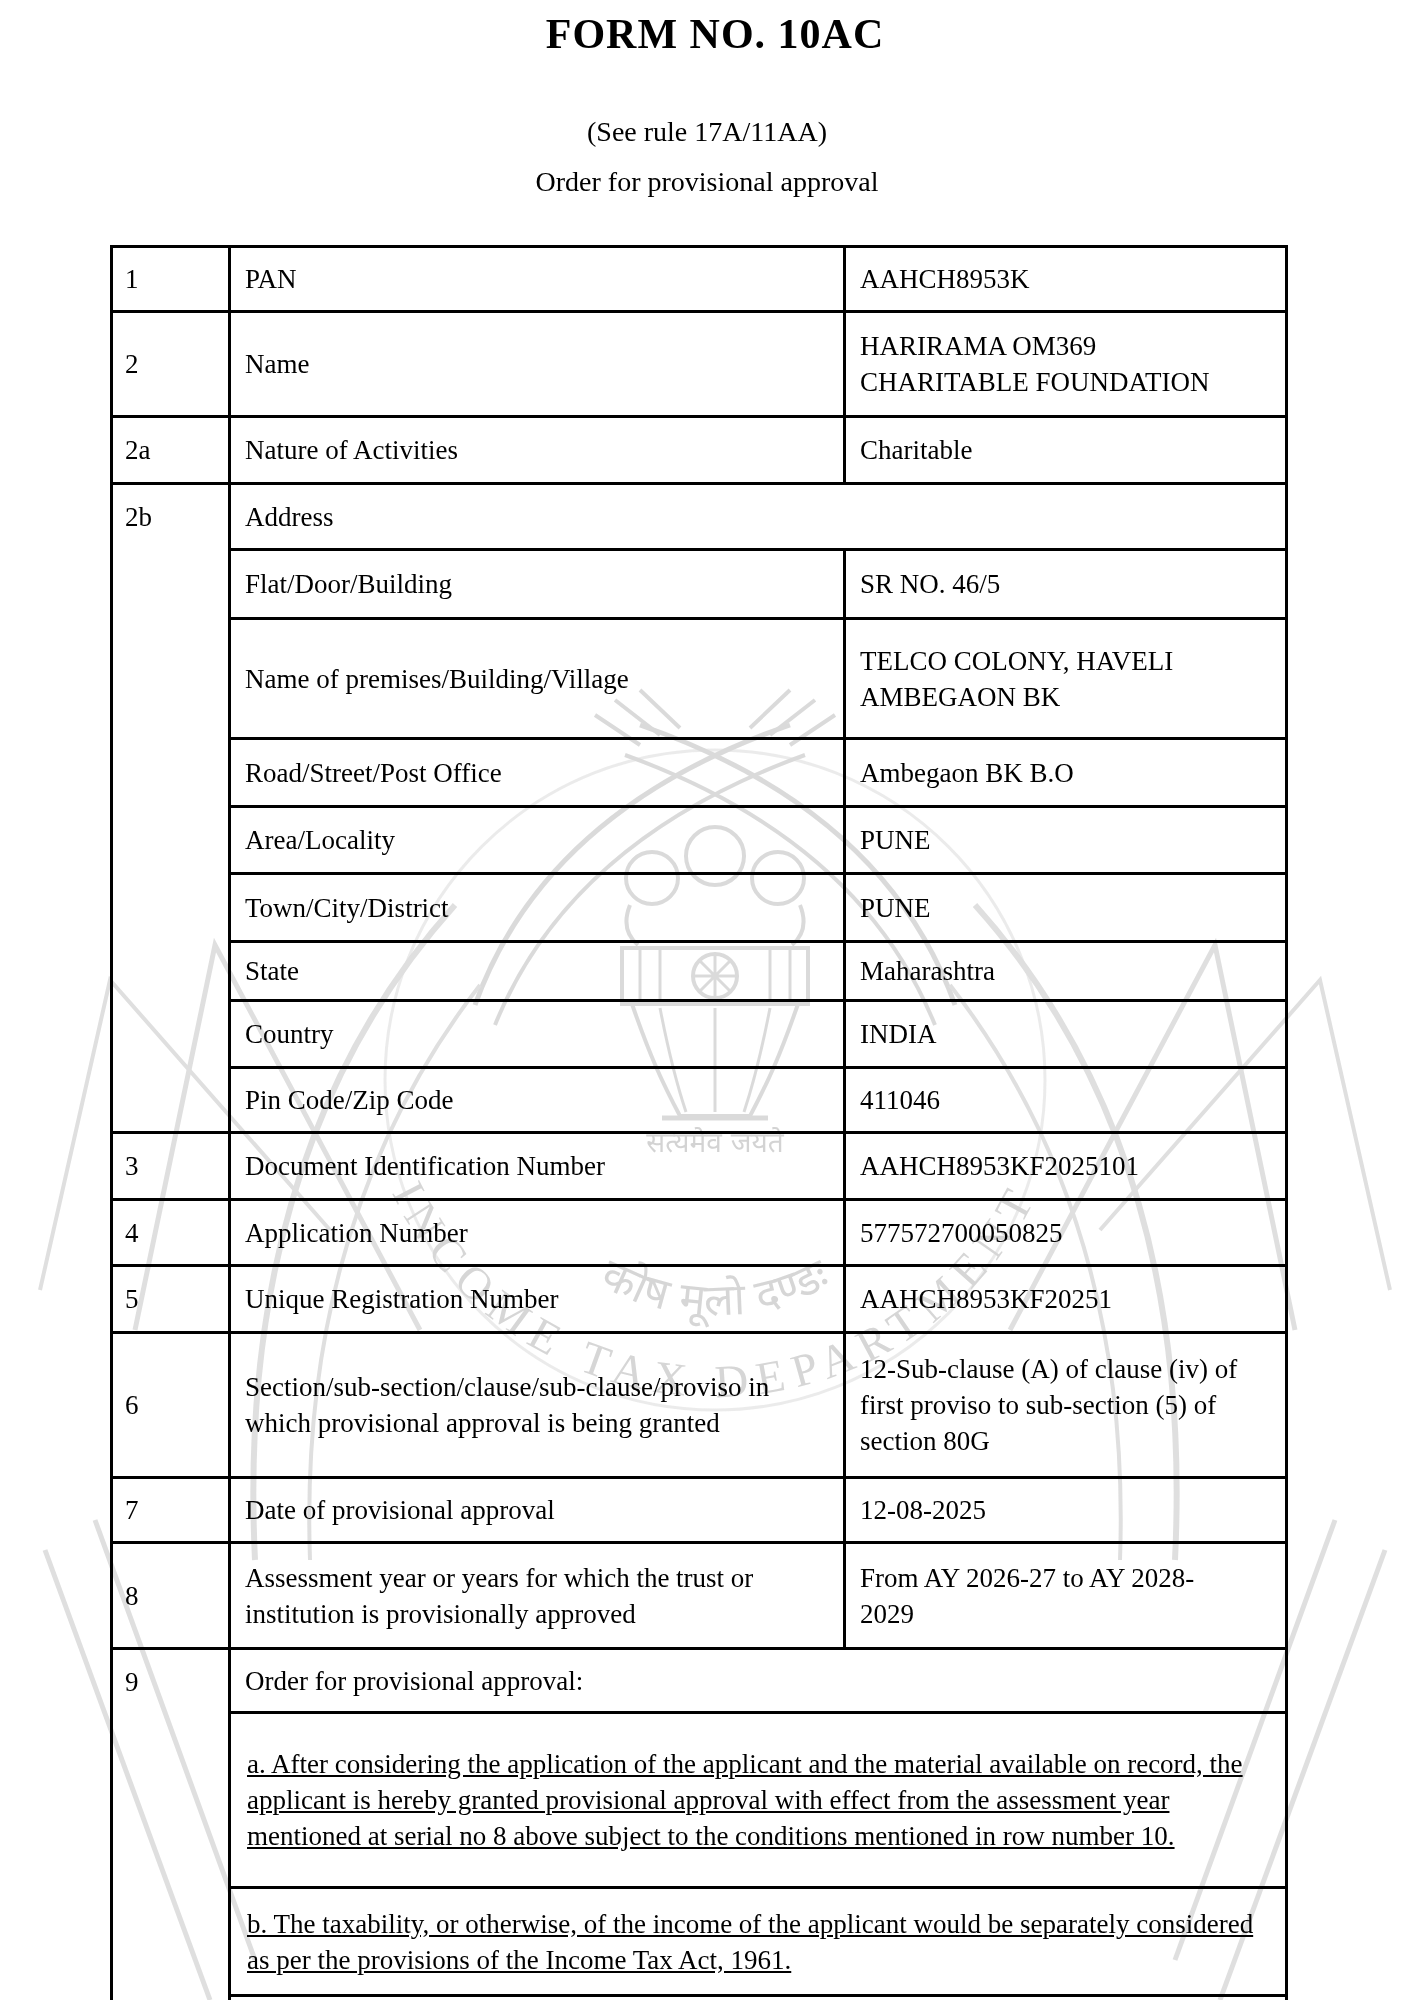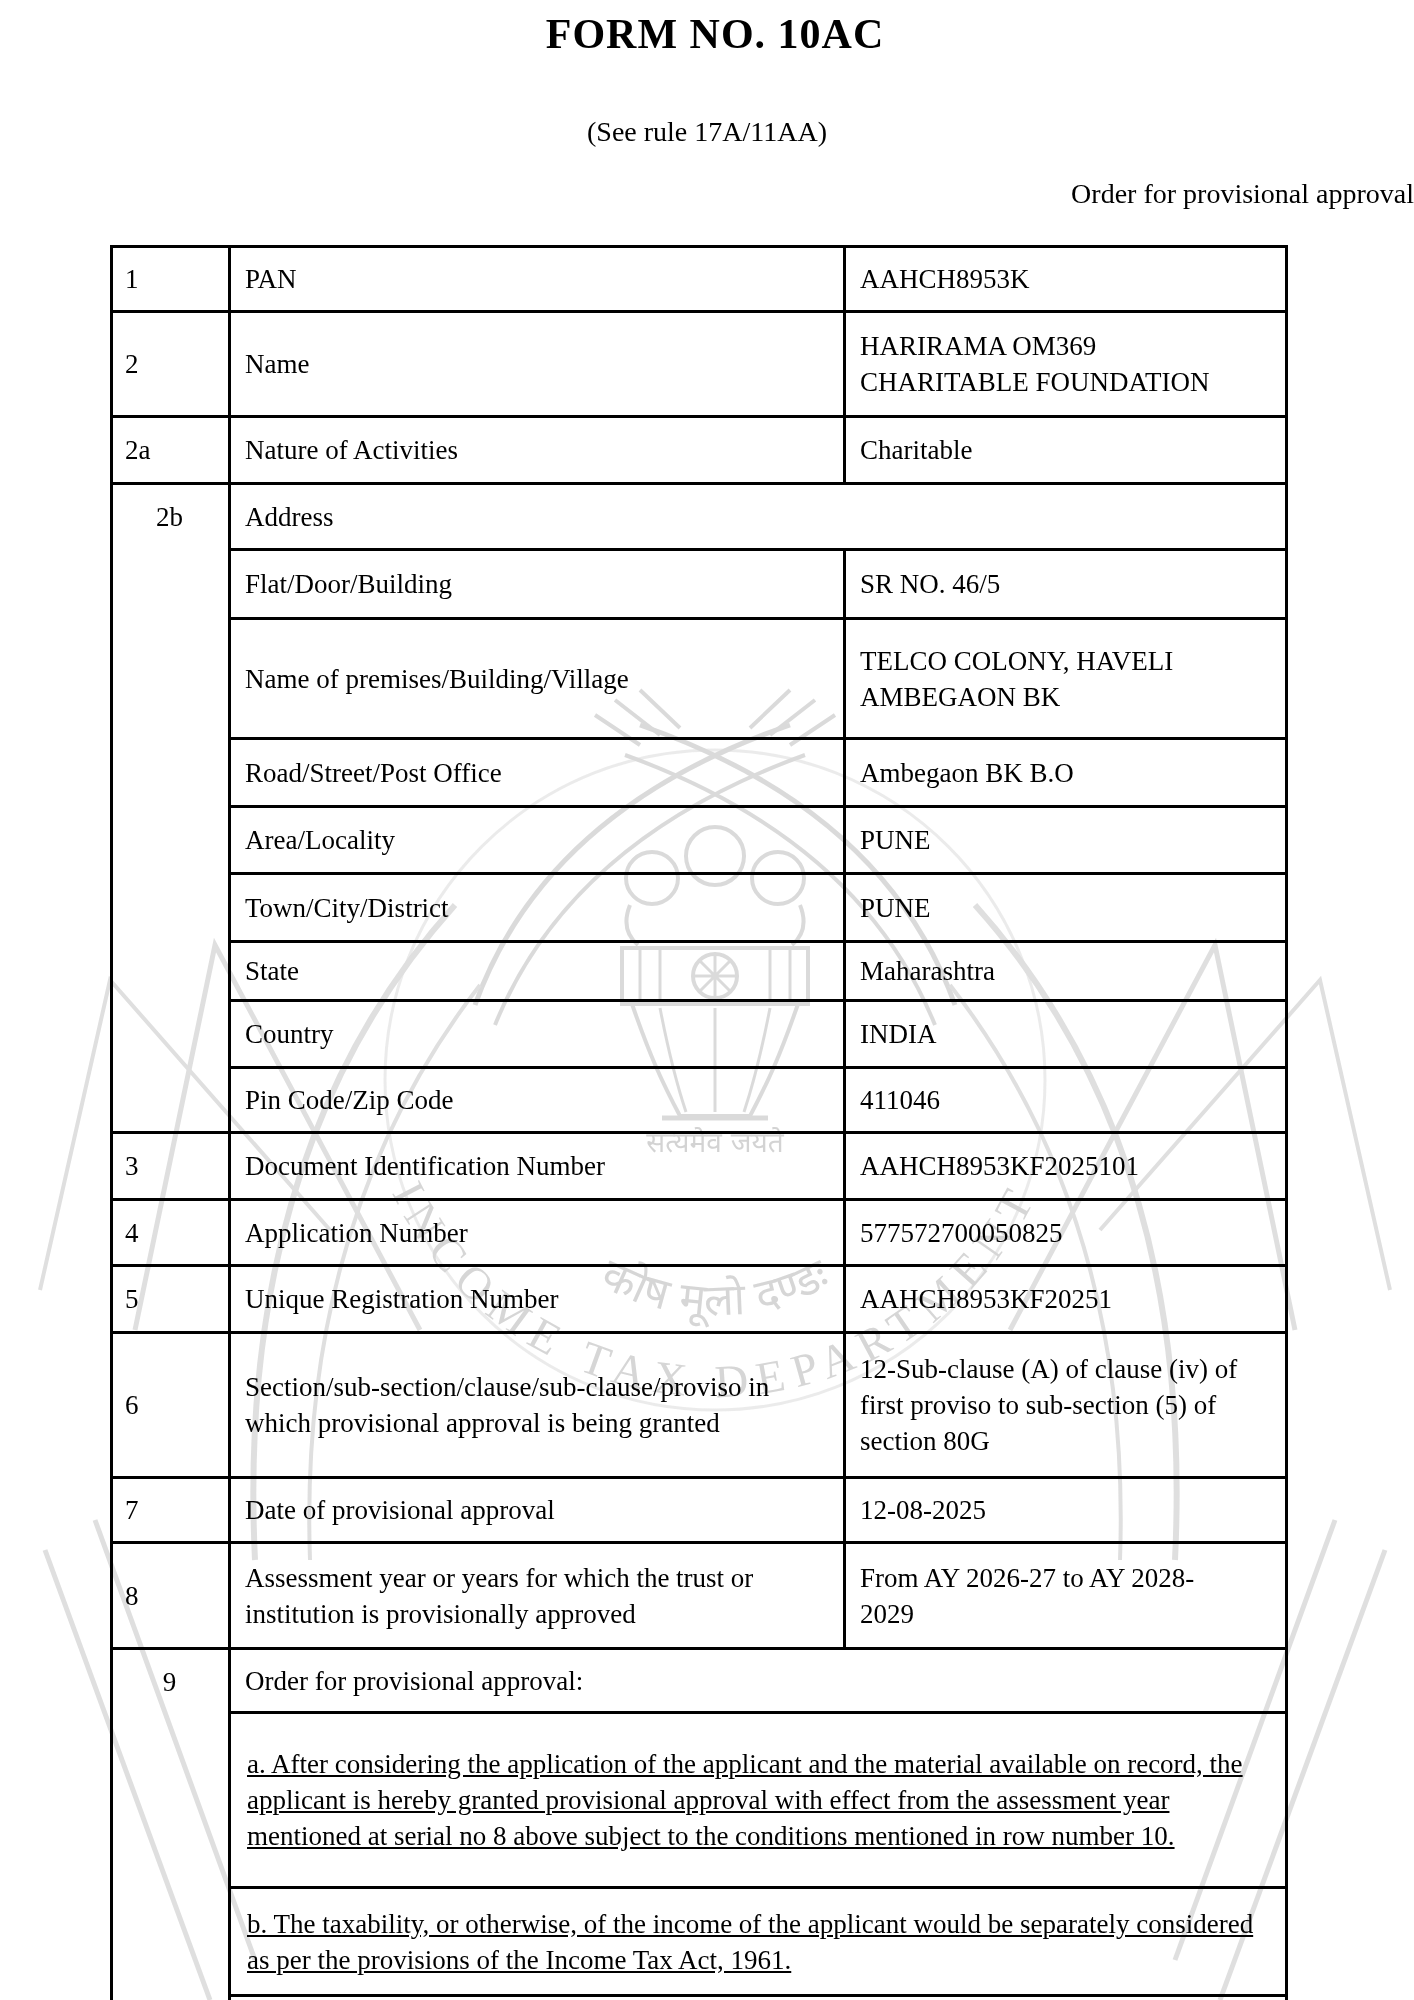--- a/index.html
+++ b/index.html
@@ -8,35 +8,35 @@
     font-family:"Liberation Serif","DejaVu Serif",serif;color:#000;
   }
   .page{position:relative;width:1414px;height:2000px;}
   svg.watermark{position:absolute;top:0;left:0;z-index:0;}
   .content{position:absolute;top:0;left:0;width:100%;z-index:1;}
   .form-title{
     position:absolute;top:10px;left:8px;width:100%;text-align:center;
     font-size:42px;font-weight:bold;letter-spacing:1px;
   }
   .sub1{position:absolute;top:116px;left:0;width:100%;text-align:center;font-size:28px;}
-  .sub2{position:absolute;top:166px;left:0;width:100%;text-align:right;font-size:28px;margin-top:12px;}
+  .sub2{position:absolute;top:166px;left:0;width:100%;text-align:center;font-size:28px;}
   table.form{
     position:absolute;top:245px;left:110px;width:1175px;
     border-collapse:collapse;table-layout:fixed;
   }
   col.c-sn{width:118px;}
   col.c-label{width:615px;}
   col.c-val{width:442px;}
   td{
     border:3px solid #000;font-size:27px;line-height:36px;
     padding:4px 14px;vertical-align:middle;background:transparent;
     overflow:hidden;
   }
   td.sn{padding-left:12px;}
-  td.sn-top{vertical-align:top;padding-top:14px;text-align:center;}
+  td.sn-top{vertical-align:top;padding-top:14px;}
   td.prewrap{white-space:pre-line;margin-left:20px;}
   td.para{padding:12px 16px;text-decoration:underline;}
 </style>
 </head>
 <body>
 
 <div class="page">
 
   <svg class="watermark" width="1414" height="2000" viewBox="0 0 1414 2000" aria-hidden="true">
     <g fill="none" stroke="#d7d7d7" stroke-width="4" opacity="0.9">

